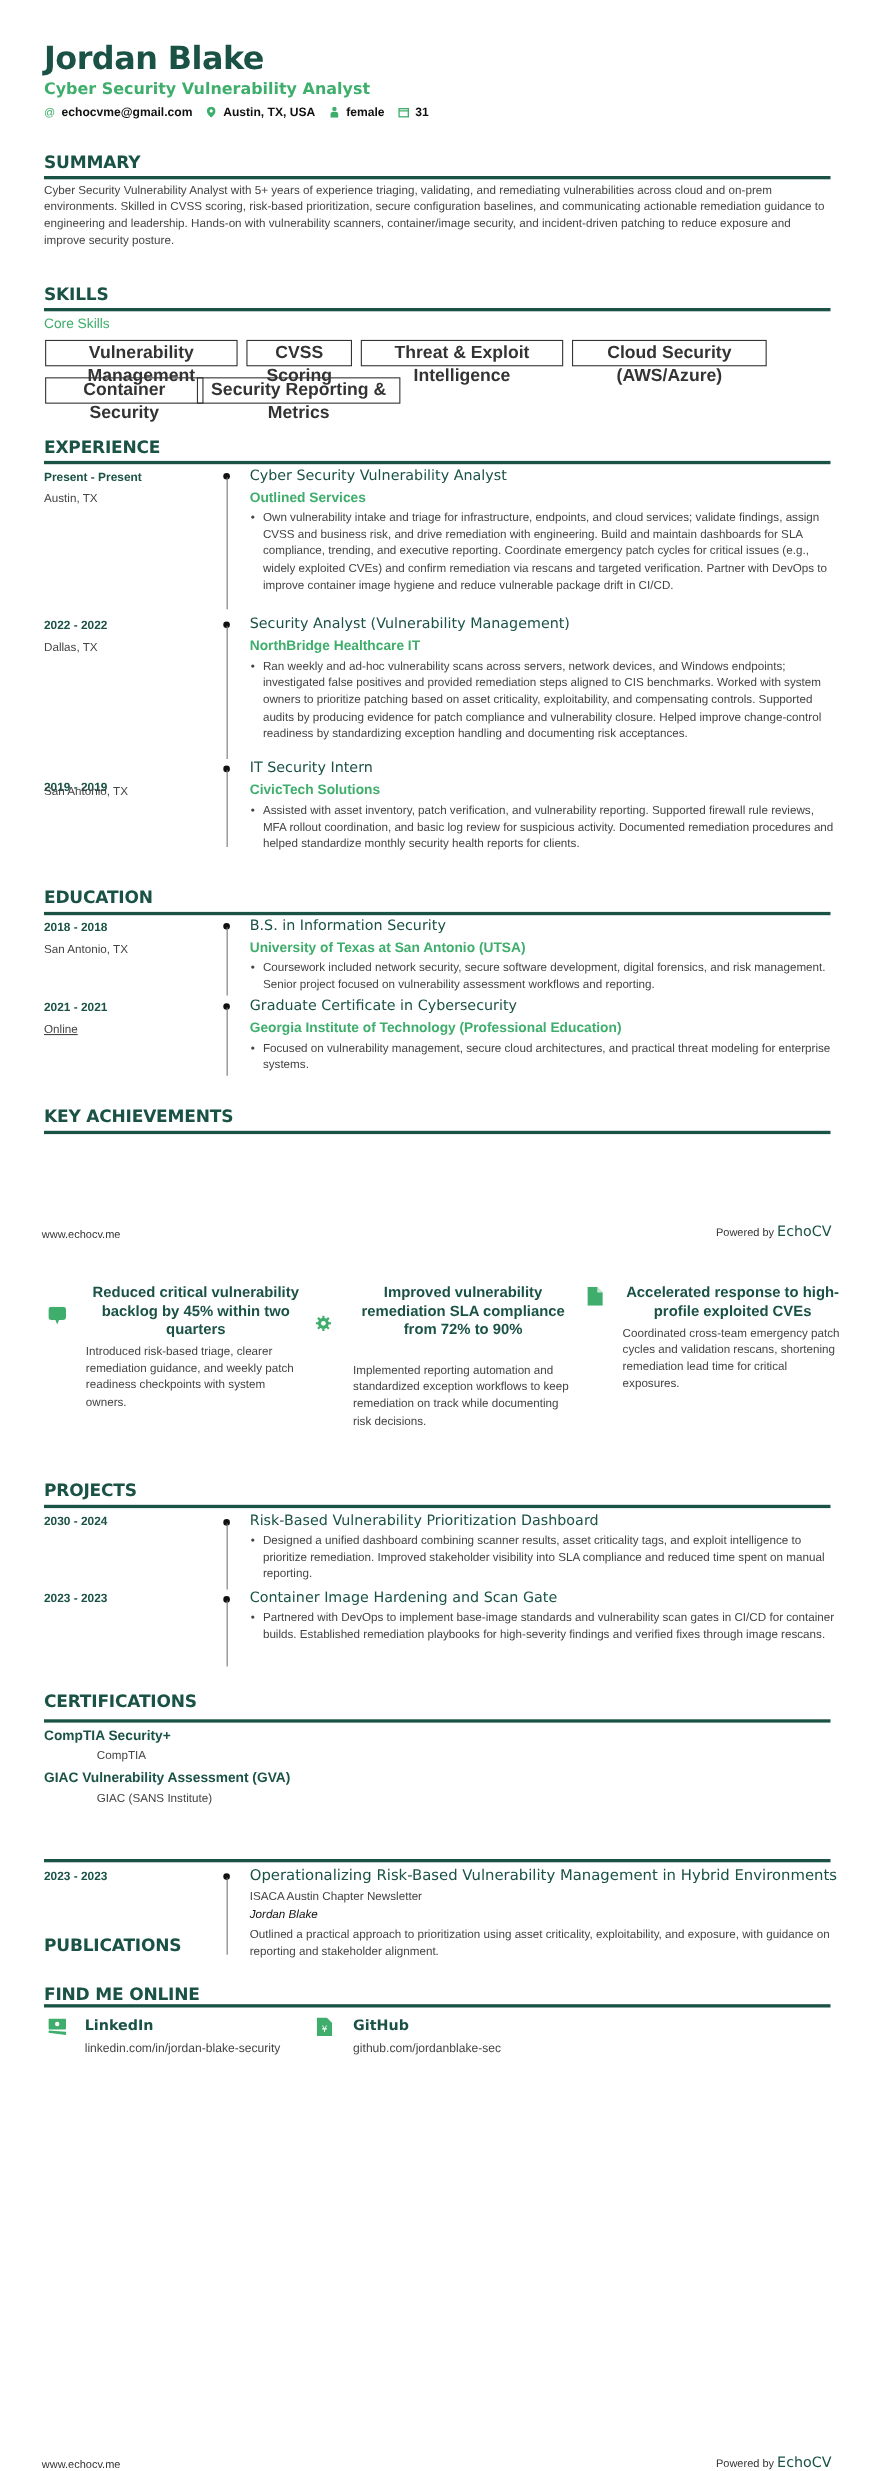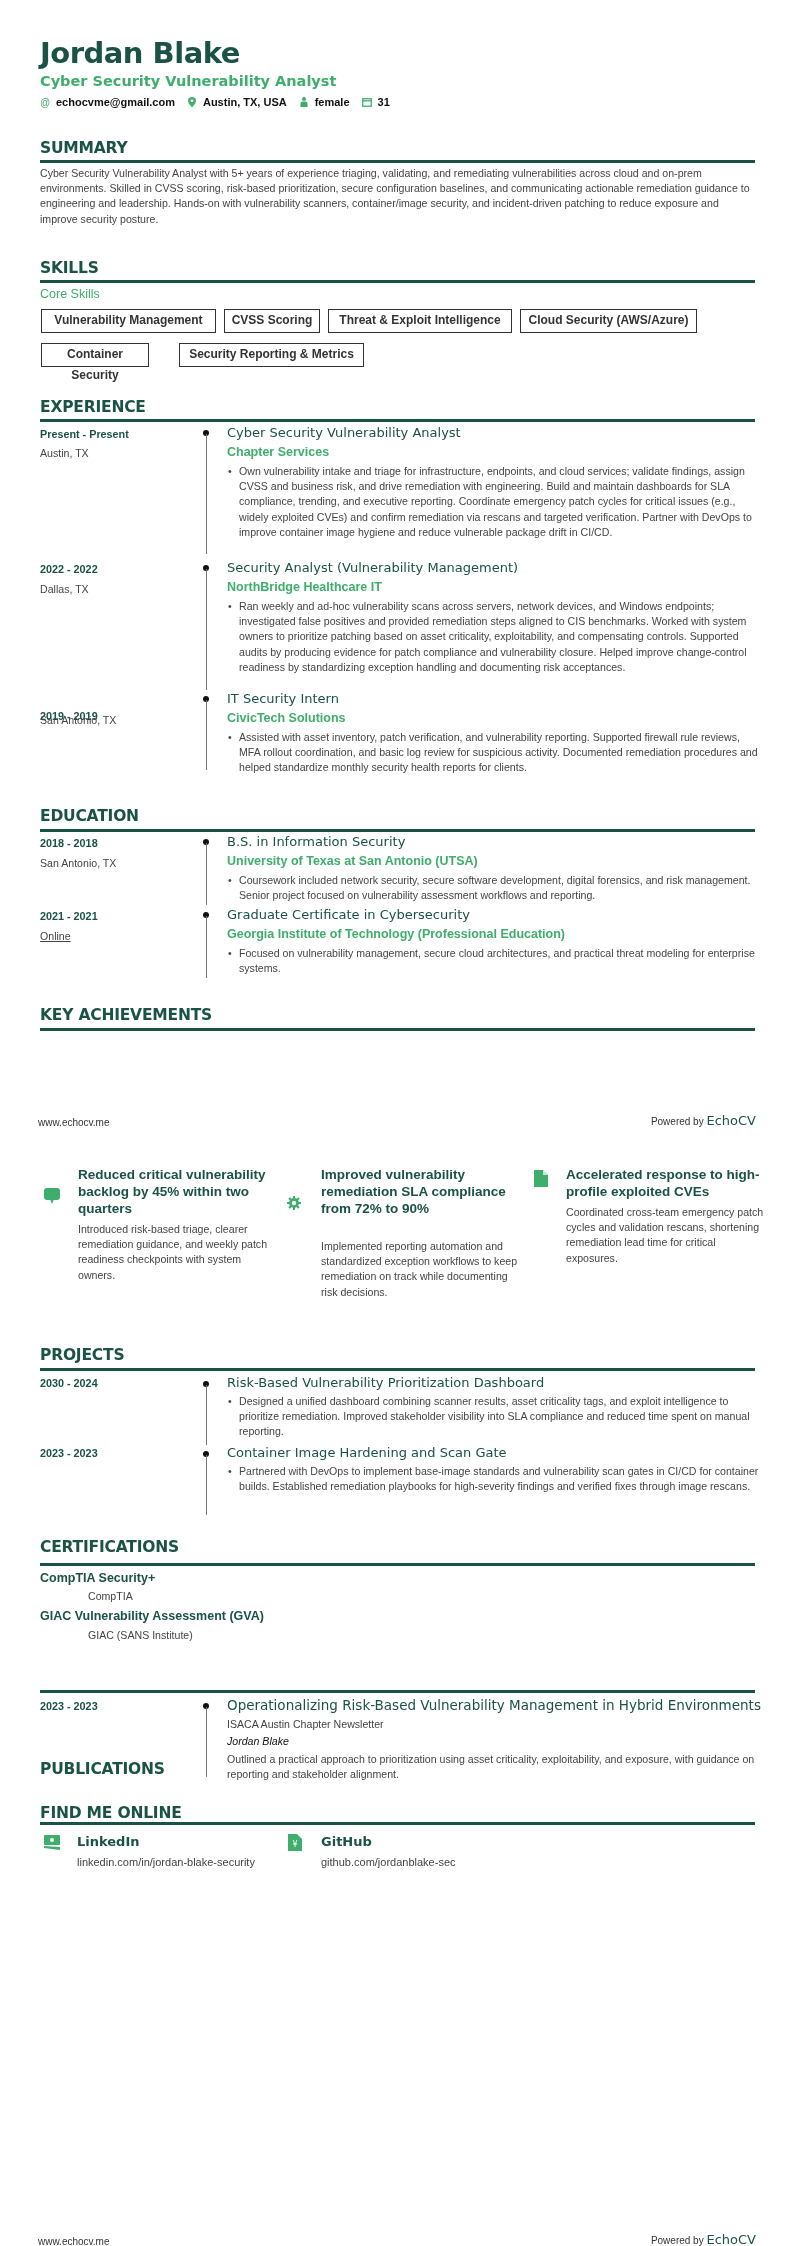--- a/index.html
+++ b/index.html
@@ -8,30 +8,30 @@
   .abs { position: absolute; }
   .name { left: 40px; top: 36px; font-family: "DejaVu Sans", sans-serif; font-weight: bold; font-size: 29px; color: #1a5245; letter-spacing: -0.5px; }
   .title { left: 40px; top: 73px; font-family: "DejaVu Sans", sans-serif; font-weight: bold; font-size: 14.5px; color: #3fae6c; }
   .contacts { left: 40px; top: 96px; display: flex; align-items: center; font-size: 11px; font-weight: bold; color: #111; }
   .contacts .ci { display: flex; align-items: center; margin-right: 12px; }
   .contacts .ic { color: #3fae6c; font-size: 10px; margin-right: 6px; display: inline-flex; width: 10px; justify-content: center; }
   .sec-h { left: 40px; font-family: "DejaVu Sans", sans-serif; font-weight: bold; font-size: 15.5px; color: #1a5245; letter-spacing: -0.2px; }
   .sec-line { left: 40px; width: 715px; height: 3px; background: #1a5245; }
   .para { left: 40px; width: 715px; font-size: 10.6px; line-height: 15.2px; color: #444; }
   .sub-green { font-size: 12.5px; color: #3fae6c; }
-  .chip { position: absolute; border: 1.5px solid #333; font-size: 12px; font-weight: bold; color: #333; height: 24px; line-height: 21px; text-align: center; }
+  .chip { position: absolute; border: 1.5px solid #333; font-size: 16px; font-weight: bold; color: #333; height: 24px; line-height: 21px; text-align: center; }
   .date { left: 40px; font-size: 10.8px; font-weight: bold; color: #1a5245; }
   .loc { left: 40px; font-size: 10.6px; color: #444; }
   .tl-dot { width: 6px; height: 6px; border-radius: 50%; background: #111; left: 203px; }
   .tl-line { width: 1px; background: #777; left: 205.5px; }
   .role { left: 227px; font-family: "DejaVu Sans", sans-serif; font-size: 13px; color: #1a5245; }
   .org { left: 227px; font-size: 12.5px; font-weight: bold; color: #3fae6c; }
   .bullet { left: 227px; width: 532px; font-size: 10.6px; line-height: 15.2px; color: #444; padding-left: 12px; }
   .bullet::before { content: "•"; position: absolute; left: 1px; top: 0; }
-  .ach-title { font-size: 13.5px; font-weight: bold; color: #1a5245; line-height: 17px; }
+  .ach-title { font-size: 13.5px; font-weight: bold; color: #1a5245; line-height: 17px; text-align: center; }
   .ach-desc { font-size: 10.6px; color: #444; line-height: 15.2px; }
   .footer-l { font-size: 10px; color: #333; }
   .footer-r { font-size: 10px; color: #333; }
   .footer-r .brand { font-size: 13px; color: #1a5245; font-family: "DejaVu Sans", sans-serif; }
   .cert-name { left: 40px; font-size: 12.5px; font-weight: bold; color: #1a5245; }
   .cert-iss { left: 40px; font-size: 10.6px; color: #444; margin-left: 48px; }
   .link-name { font-family: "DejaVu Sans", sans-serif; font-weight: bold; font-size: 13px; color: #1a5245; }
   .link-url { font-size: 11px; color: #444; }
 </style>
 </head>
@@ -77,32 +77,32 @@
 <div class="abs sec-line" style="top:160px;"></div>
 <div class="abs para" style="top:166px;">Cyber Security Vulnerability Analyst with 5+ years of experience triaging, validating, and remediating vulnerabilities across cloud and on-prem environments. Skilled in CVSS scoring, risk-based prioritization, secure configuration baselines, and communicating actionable remediation guidance to engineering and leadership. Hands-on with vulnerability scanners, container/image security, and incident-driven patching to reduce exposure and improve security posture.</div>
 
 <div class="abs sec-h" style="top:259px;">SKILLS</div>
 <div class="abs sec-line" style="top:280px;"></div>
 <div class="abs sub-green" style="left:40px;top:287px;">Core Skills</div>
 <div class="chip" style="left:41px;top:309px;width:175px;">Vulnerability Management</div>
 <div class="chip" style="left:224px;top:309px;width:96px;">CVSS Scoring</div>
 <div class="chip" style="left:328px;top:309px;width:184px;">Threat &amp; Exploit Intelligence</div>
 <div class="chip" style="left:520px;top:309px;width:177px;">Cloud Security (AWS/Azure)</div>
-<div class="chip" style="left:41px;top:343px;width:108px;">Container Security</div>
+<div class="chip" style="left:41px;top:343px;width:144px;">Container Security</div>
 <div class="chip" style="left:179px;top:343px;width:185px;">Security Reporting &amp; Metrics</div>
 
 <div class="abs sec-h" style="top:398px;">EXPERIENCE</div>
 <div class="abs sec-line" style="top:419px;"></div>
 
 <div class="abs date" style="top:428px;">Present - Present</div>
 <div class="abs loc" style="top:447px;">Austin, TX</div>
 <div class="abs tl-dot" style="top:430px;"></div>
 <div class="abs tl-line" style="top:434px;height:120px;"></div>
 <div class="abs role" style="top:425px;">Cyber Security Vulnerability Analyst</div>
-<div class="abs org" style="top:445px;">Chapter Services</div>
+<div class="abs org" style="top:445px;">Outlined Services</div>
 <div class="abs bullet" style="top:464px;">Own vulnerability intake and triage for infrastructure, endpoints, and cloud services; validate findings, assign CVSS and business risk, and drive remediation with engineering. Build and maintain dashboards for SLA compliance, trending, and executive reporting. Coordinate emergency patch cycles for critical issues (e.g., widely exploited CVEs) and confirm remediation via rescans and targeted verification. Partner with DevOps to improve container image hygiene and reduce vulnerable package drift in CI/CD.</div>
 
 <div class="abs date" style="top:563px;">2022 - 2022</div>
 <div class="abs loc" style="top:583px;">Dallas, TX</div>
 <div class="abs tl-dot" style="top:565px;"></div>
 <div class="abs tl-line" style="top:569px;height:121px;"></div>
 <div class="abs role" style="top:560px;">Security Analyst (Vulnerability Management)</div>
 <div class="abs org" style="top:580px;">NorthBridge Healthcare IT</div>
 <div class="abs bullet" style="top:599px;">Ran weekly and ad-hoc vulnerability scans across servers, network devices, and Windows endpoints; investigated false positives and provided remediation steps aligned to CIS benchmarks. Worked with system owners to prioritize patching based on asset criticality, exploitability, and compensating controls. Supported audits by producing evidence for patch compliance and vulnerability closure. Helped improve change-control readiness by standardizing exception handling and documenting risk acceptances.</div>
 

